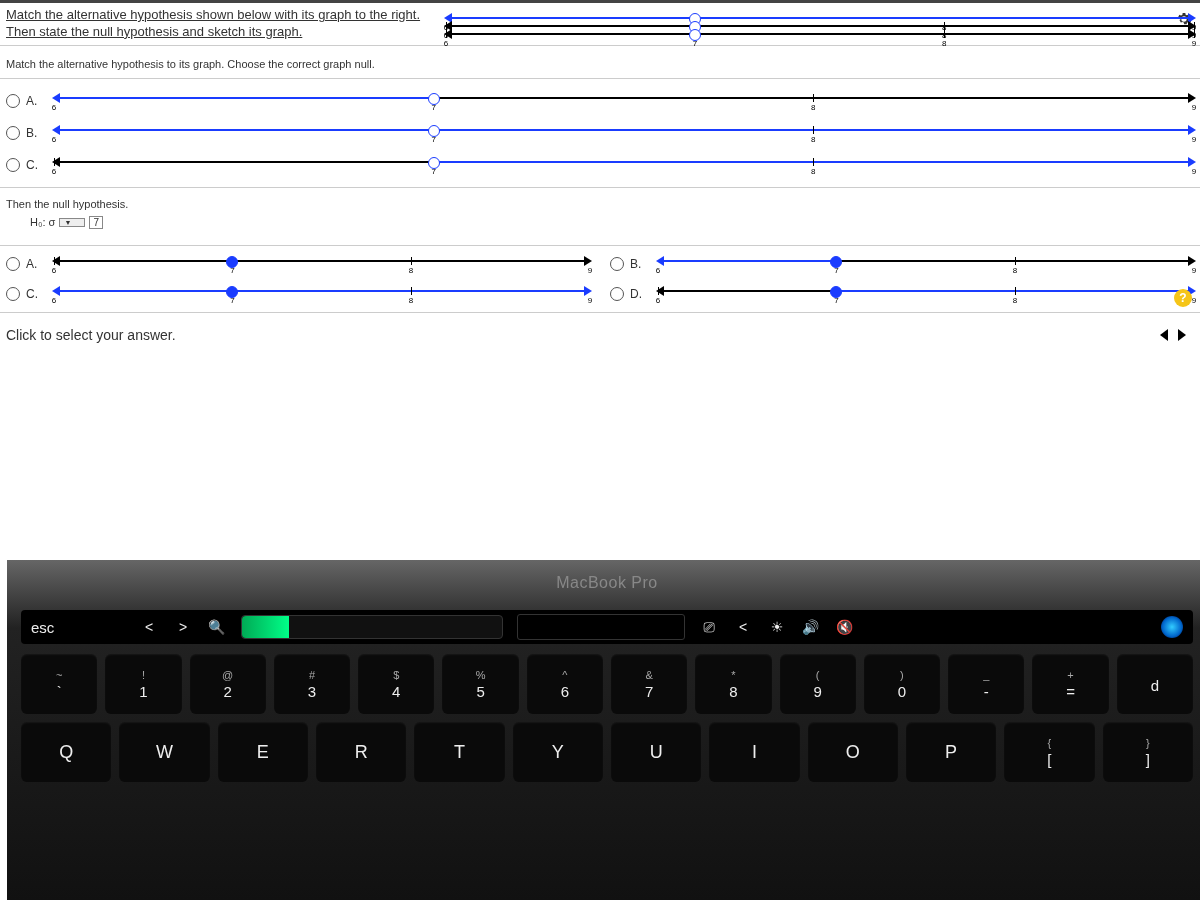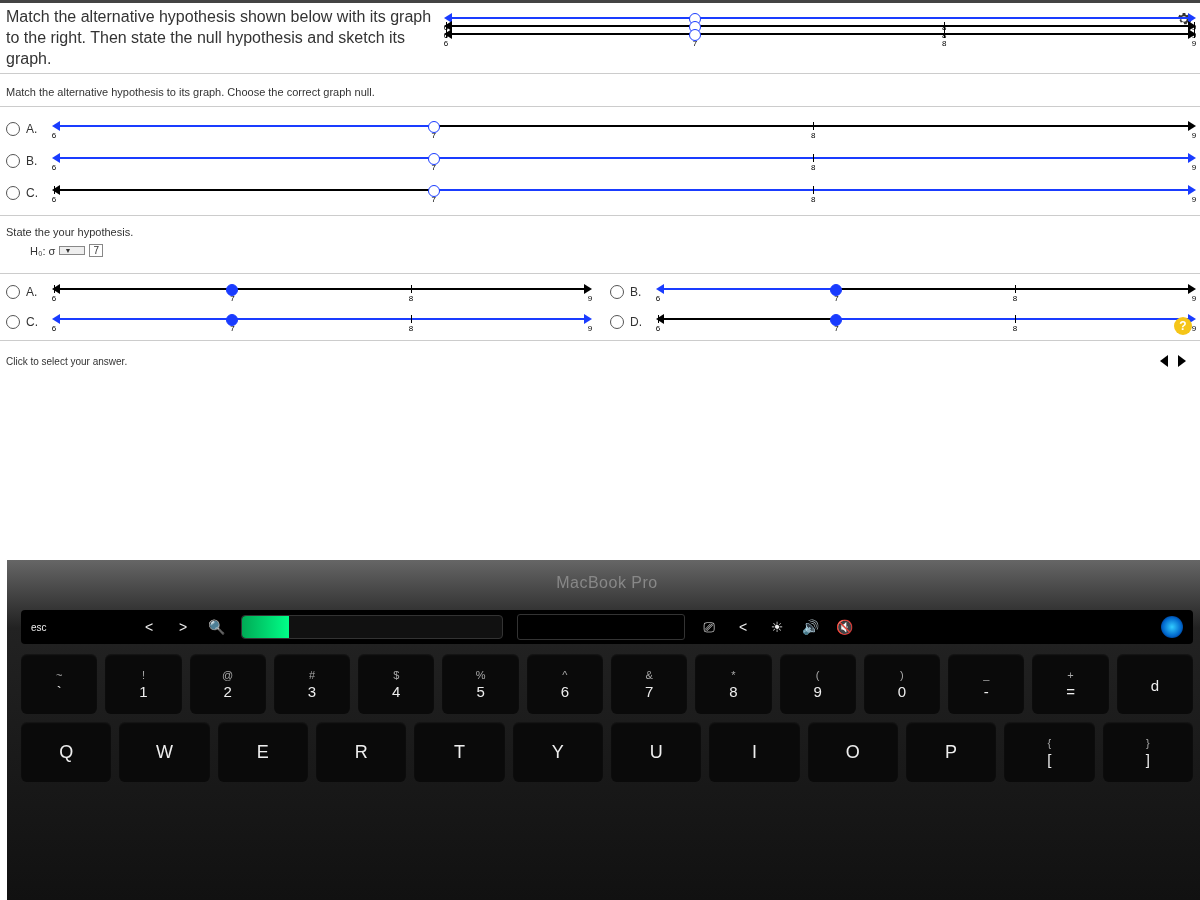--- a/index.html
+++ b/index.html
@@ -30,21 +30,21 @@
     height: 16px;
     fill: #333;
   }
   .question-row {
     display: flex;
     align-items: flex-start;
     padding: 4px 6px;
     border-bottom: 1px solid #ccc;
   }
   .question-text-col { width: 440px; flex: 0 0 440px; }
-  .question-text { font-size: 16px; line-height: 1.3; }
+  .question-text { font-size: 13px; line-height: 1.3; text-decoration: underline; }
   .hyp { padding-left: 24px; padding-top: 6px; }
   .ref-graphs { flex: 1; display: flex; flex-direction: column; gap: 8px; padding-top: 2px; }
   .section-text {
     padding: 12px 6px 8px 6px;
     font-size: 11px;
     border-bottom: 1px solid #ccc;
   }
   .choices-row {
     padding: 6px 6px;
     border-bottom: 1px solid #ccc;
@@ -109,21 +109,21 @@
     display: grid;
     grid-template-columns: 1fr 1fr;
     gap: 6px 20px;
     padding: 6px;
     border-bottom: 1px solid #ccc;
   }
   .choice-half {
     display: flex; align-items: center; gap: 6px;
   }
   .footer-row {
-    padding: 14px 6px; font-size: 10px; color: #333; display: flex; justify-content: space-between; align-items: center;
+    padding: 14px 6px; font-size: 14px; color: #333; display: flex; justify-content: space-between; align-items: center;
   }
   .help-badge {
     width: 18px; height: 18px; border-radius: 50%; background: #f5c518; color: #fff; font-weight: bold; display: flex; align-items: center; justify-content: center; font-size: 12px;
     position: absolute; right: 8px; top: -24px;
   }
   .nav-tri {
     display: flex; gap: 10px; padding-right: 8px;
   }
   .tri { width: 0; height: 0; border-top: 6px solid transparent; border-bottom: 6px solid transparent; }
   .tri.left { border-right: 8px solid #000; }
@@ -133,21 +133,21 @@
   .laptop {
     position: absolute; top: 560px; left: 7px; width: 1200px; height: 340px;
     background: linear-gradient(#666,#222 20%,#111);
   }
   .screen-label {
     text-align: center; color: #888; font-size: 16px; padding-top: 14px; letter-spacing: 0.5px;
   }
   .touchbar {
     margin: 18px 14px 0 14px; height: 34px; background: #000; border-radius: 4px; display: flex; align-items: center; padding: 0 10px; gap: 14px; color: #ccc;
   }
-  .tb-esc { font-size: 10px; color: #eee; font-family: -apple-system, Helvetica, Arial; font-weight: 300; width: 60px; }
+  .tb-esc { font-size: 15px; color: #eee; font-family: -apple-system, Helvetica, Arial; font-weight: 300; width: 60px; }
   .tb-spacer { flex: 0 0 20px; }
   .tb-siri { width: 22px; height: 22px; border-radius: 50%; background: radial-gradient(circle,#3cf,#06c 60%,#003); margin-left: auto; }
   .tb-icon { width: 20px; height: 20px; display:flex; align-items:center; justify-content:center; font-size:14px; color:#eee; }
   .tb-slider {
     flex: 0 0 260px; height: 22px; background: #111; border: 1px solid #333; border-radius: 4px; position: relative;
   }
   .tb-slider-fill { position: absolute; left: 0; top: 0; bottom: 0; width: 18%; background: linear-gradient(90deg,#0a5,#0f8); border-radius: 4px 0 0 4px; }
   .tb-info {
     flex: 0 0 160px; height: 22px; border: 1px solid #333; border-radius: 3px; font-size: 6px; color: #888; padding: 1px 3px; line-height: 1.1; overflow: hidden;
   }
@@ -263,21 +263,21 @@
           <span class="tick" style="left:66.6%"></span>
         <span class="tick-label" style="left:0%">6</span>
         <span class="tick-label" style="left:33.3%">7</span>
         <span class="tick-label" style="left:66.6%">8</span>
         <span class="tick-label" style="left:100%">9</span>
       </div>
     </div>
   </div>
 
   <div class="null-row">
-    <div>State the your hypothesis.</div>
+    <div>Then the null hypothesis.</div>
     <div class="null-eq">
       <span>H₀: σ</span>
       <span class="dropdown"></span>
       <span class="val-box">7</span>
     </div>
   </div>
 
 
   <div class="choices-grid">
     <div class="choice-half">

